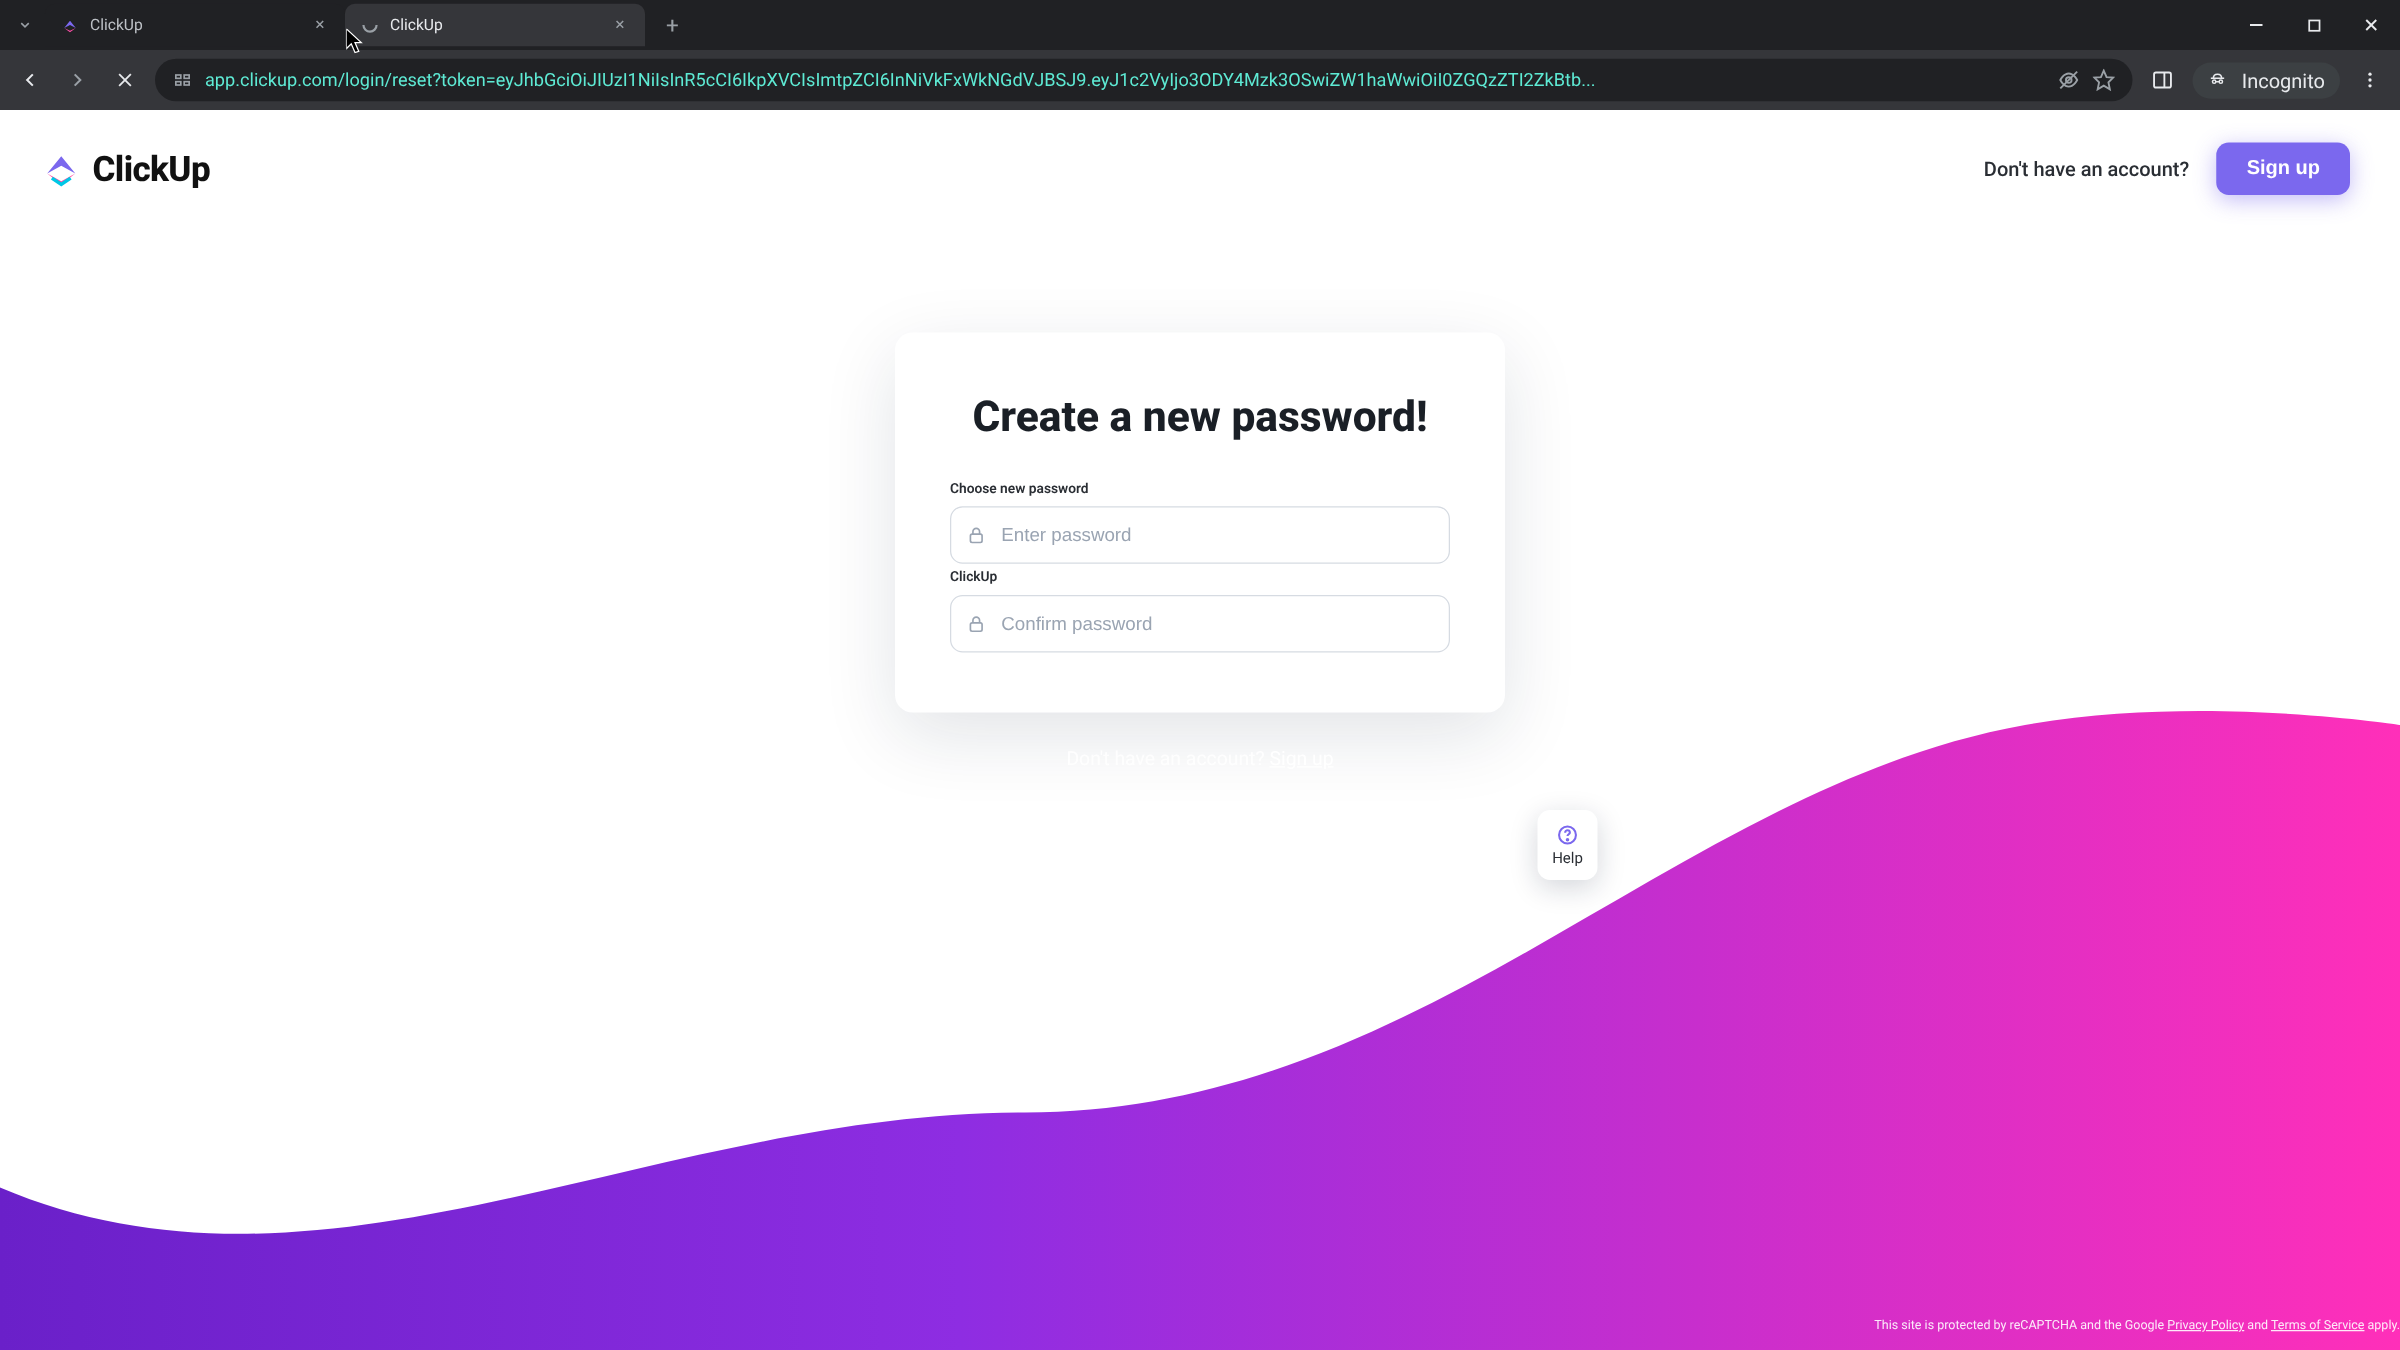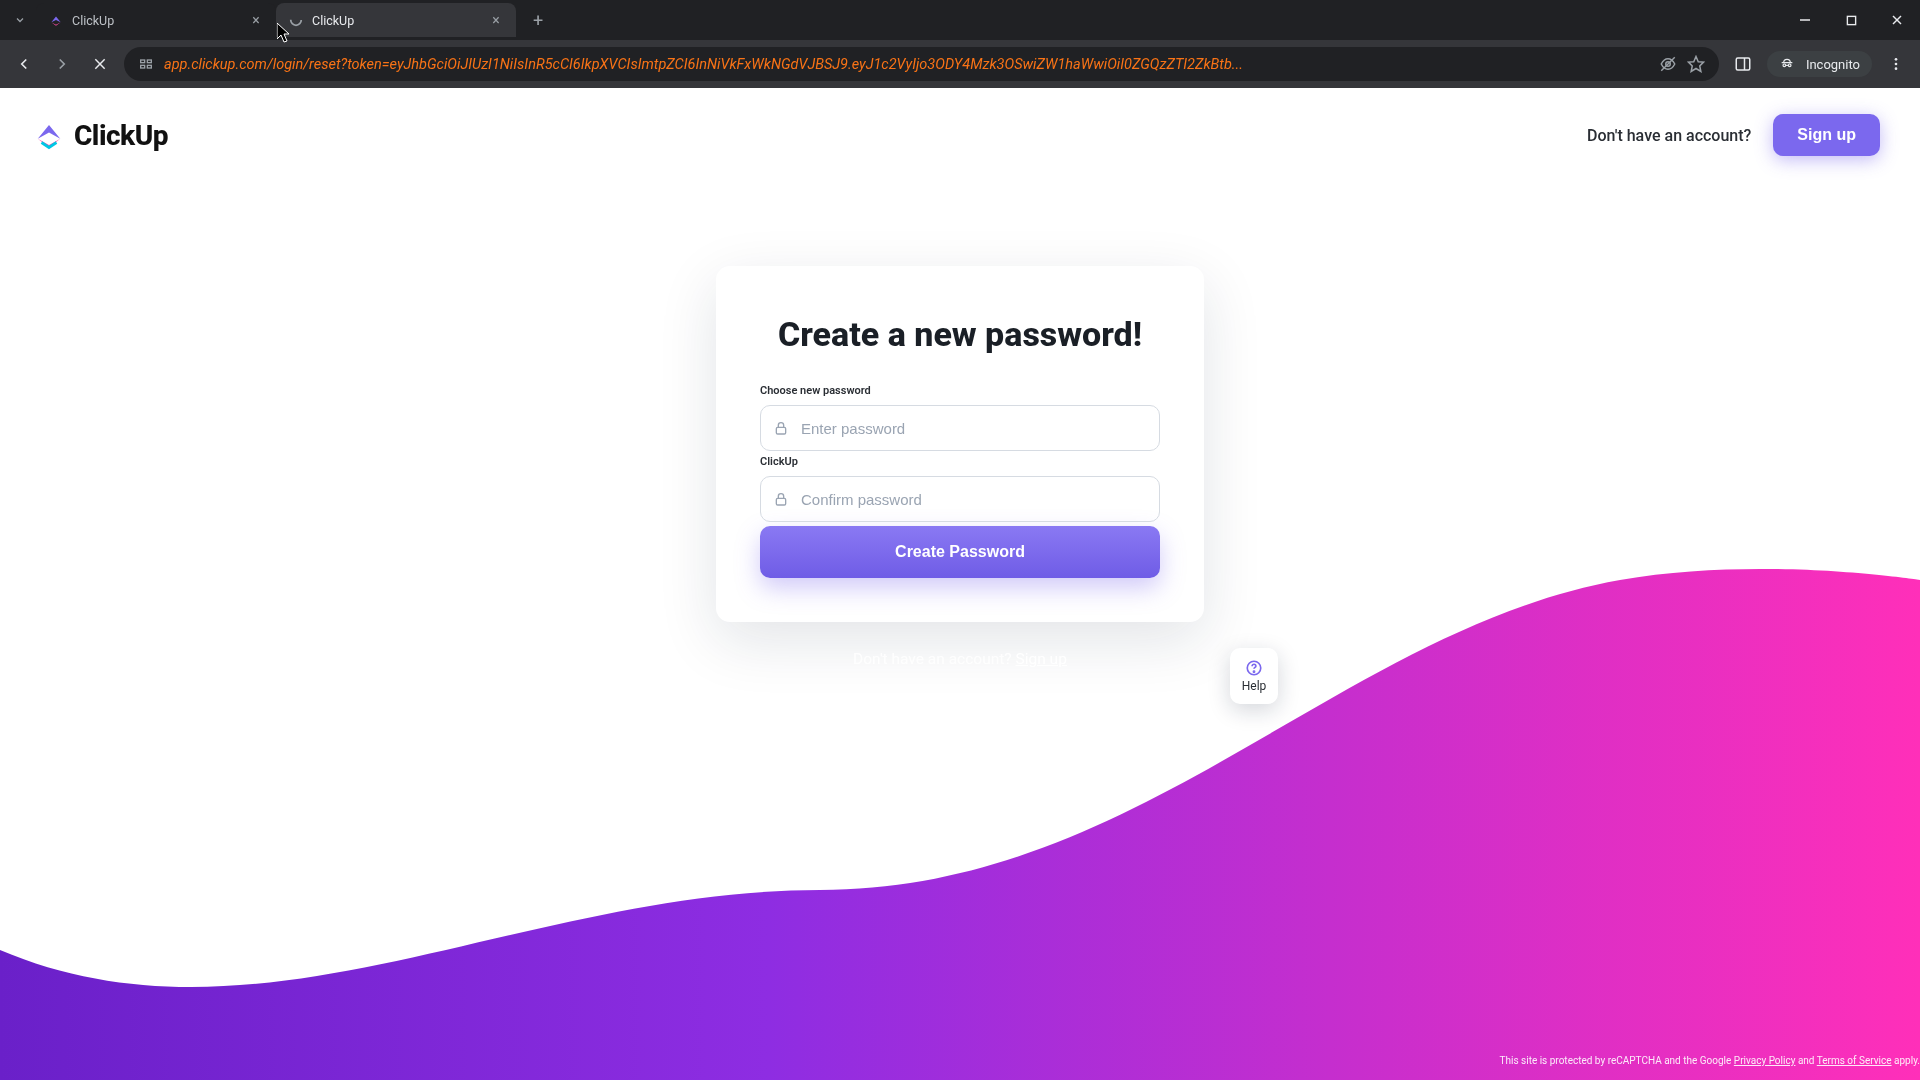--- a/index.html
+++ b/index.html
@@ -27,24 +27,24 @@
 .toolbar {
   display:flex; align-items:center; gap:10px; height:48px; padding:0 10px;
   background:#35363a;
 }
 .nav-btn { width:28px; height:28px; display:flex; align-items:center; justify-content:center; color:#9aa0a6; cursor:pointer;}
 .nav-btn.enabled { color:#e8eaed; }
 .addr-bar {
   flex:1; height:34px; background:#202124; border-radius:17px; display:flex;
   align-items:center; padding:0 14px; gap:10px; color:#bdc1c6; font-size:14.5px;
 }
-.addr-text { flex:1; white-space:nowrap; overflow:hidden; text-overflow:ellipsis; color:#f97316;font-style:italic;}
+.addr-text { flex:1; white-space:nowrap; overflow:hidden; text-overflow:ellipsis; color:#5eead4;}
 .incognito-badge {
   display:flex; align-items:center; gap:11px; background:#3c4043; border-radius:16px;
-  padding:5px 12px; font-size:13px; color:#e8eaed;
+  padding:5px 12px; font-size:16px; color:#e8eaed;
 }
 
 .page { position:relative; width:100%; height:calc(1080px - 88px); background:#fff; overflow:hidden;}
 .wave-bg {
   position:absolute; left:0; right:0; bottom:0; height:560px; z-index:0; pointer-events:none;
 }
 .wave-bg svg { width:100%; height:100%; display:block; }
 .page-header {
   position:relative; z-index:2; display:flex; align-items:center; justify-content:space-between;
   padding:26px 40px 0 34px;
@@ -268,21 +268,20 @@
       <div class="input-wrap">
         <span class="input-icon">
           <svg width="16" height="16" viewBox="0 0 24 24" fill="none" stroke="currentColor" stroke-width="2">
               <rect x="5" y="11" width="14" height="10" rx="2"></rect>
               <path d="M8 11V8a4 4 0 018 0v3"></path>
             </svg>
         </span>
         <input type="password" class="text-input" placeholder="Confirm password" style="">
       </div>
 
-      <button class="submit-btn">Create Password</button>
     </div>
 
     <div class="below-card">
       <span class="q">Don't have an account? </span><span class="signup-link">Sign up</span>
     </div>
   </div>
 
   <div class="help-btn">
     <svg width="18" height="18" viewBox="0 0 24 24" fill="none" stroke="#7b68ee" stroke-width="2.2">
         <circle cx="12" cy="12" r="9"></circle>

